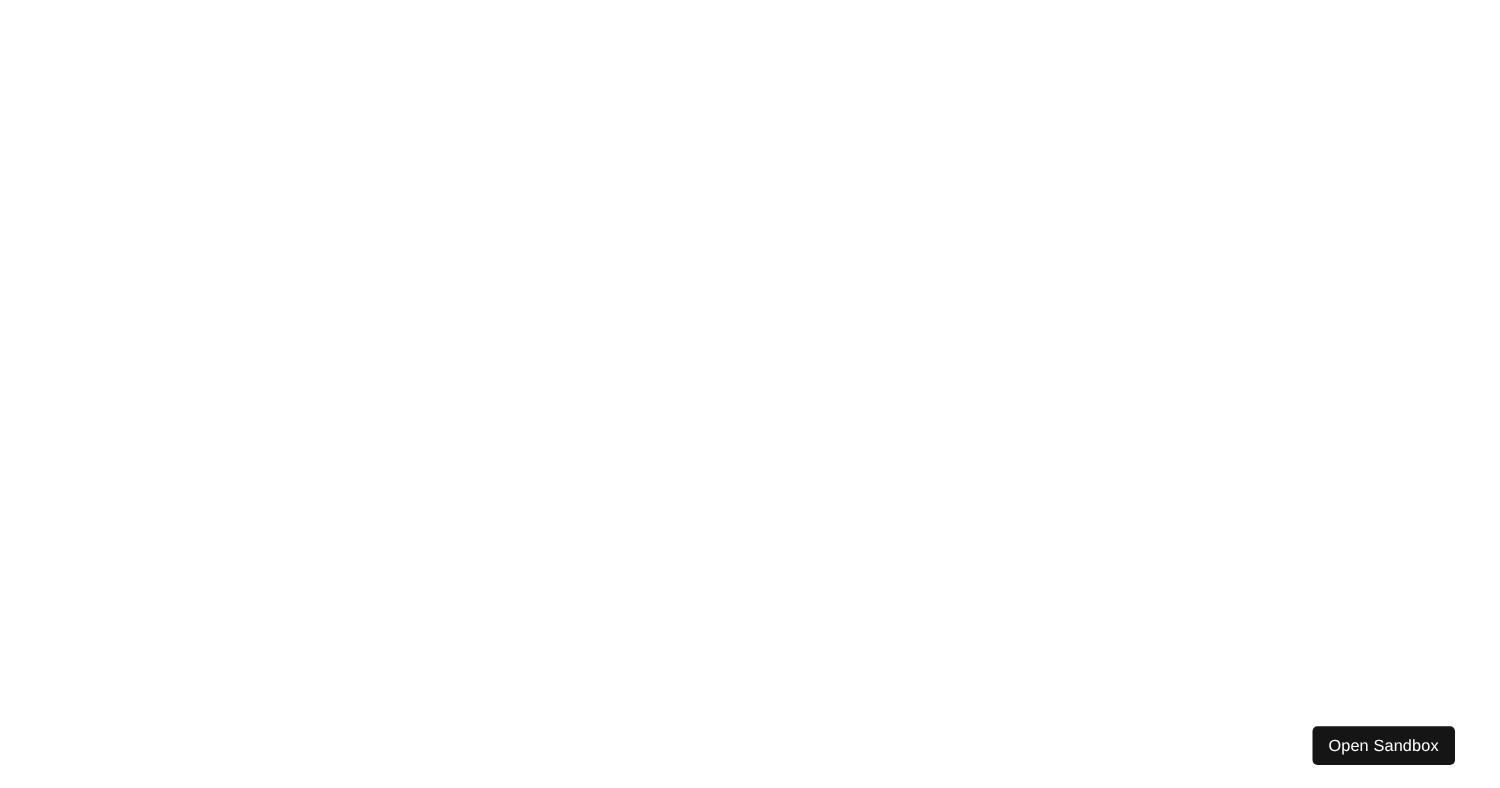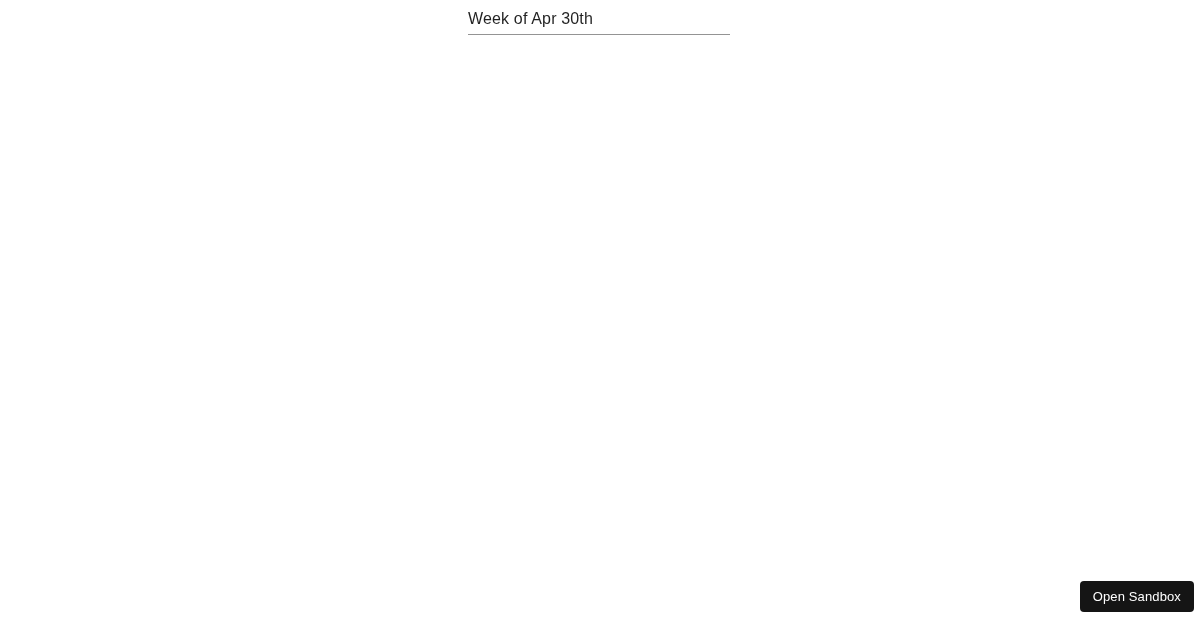--- a/index.html
+++ b/index.html
@@ -37,35 +37,32 @@
       color: rgba(0,0,0,0.87);
       border: none;
       outline: none;
       width: 100%;
       background: transparent;
       font-family: inherit;
       letter-spacing: 0.01em;
     }
     .open-sandbox-btn {
       position: absolute;
-      right: 6px;
+      right: 36px;
       bottom: 18px;
       background: #151515;
       color: #ffffff;
       font-size: 13px;
       padding: 8px 13px;
       border-radius: 4px;
       border: none;
       cursor: pointer;
       font-family: inherit;
       letter-spacing: 0.01em;
     }
   </style>
 </head>
 <body>
 
 <div class="week-picker-container">
-  <div class="input-wrap">
-    <input type="text" class="input-value" value="Week of Apr 30th" style="">
-  </div>
 </div>
 
 <button class="open-sandbox-btn">Open Sandbox</button>
 
 </body></html>

